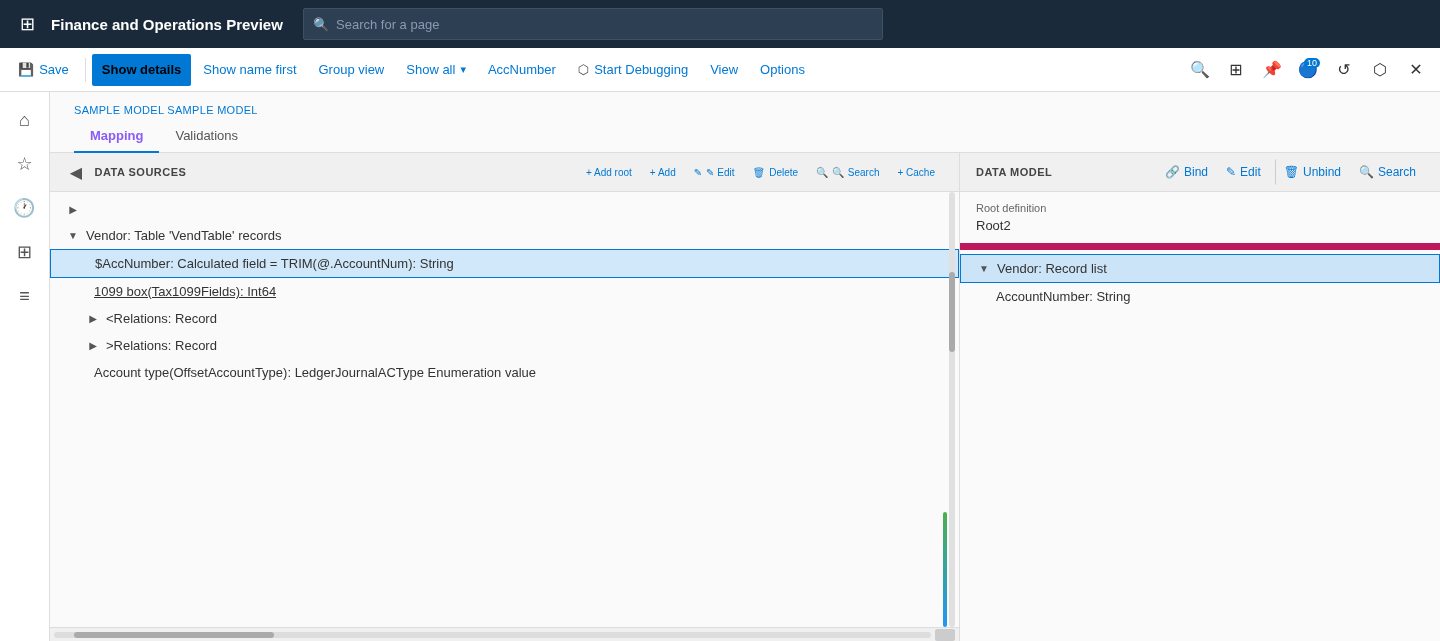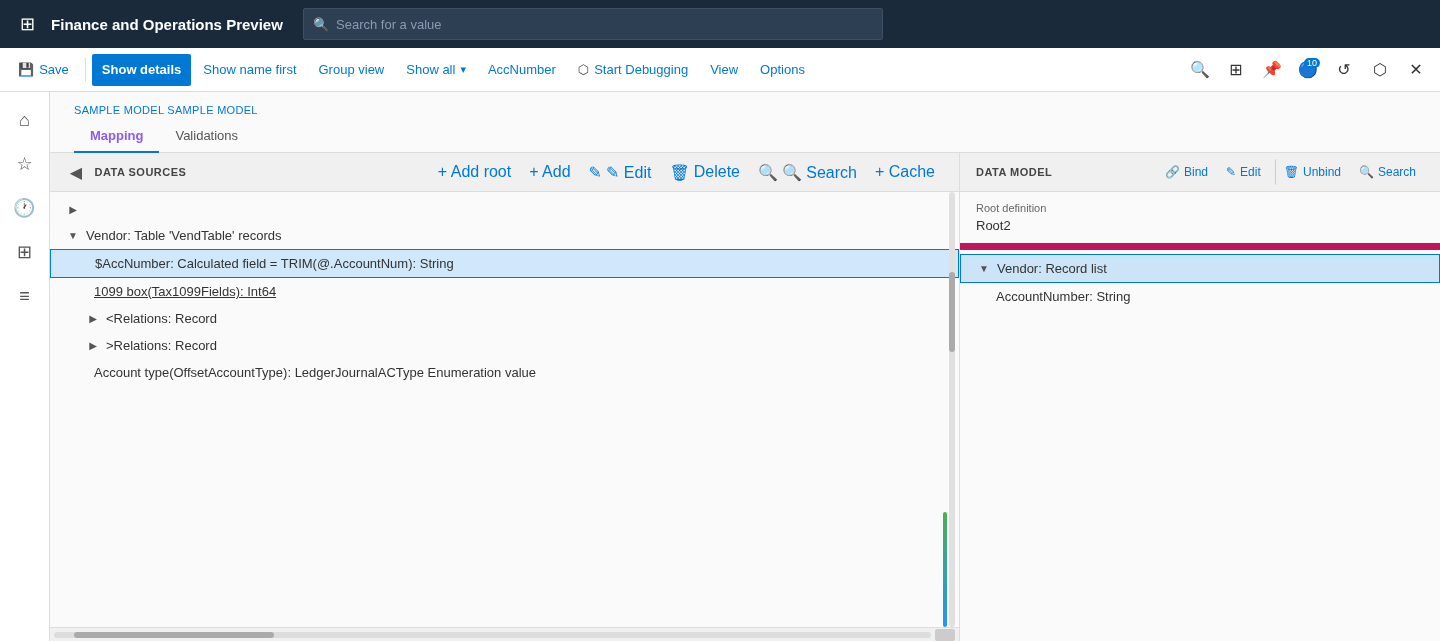--- a/index.html
+++ b/index.html
@@ -68,21 +68,21 @@
       font-size: 13px;
       color: #0078d4;
       display: flex;
       align-items: center;
       gap: 5px;
       border-radius: 2px;
       white-space: nowrap;
     }
     .toolbar-btn.active {
       background: #0078d4;
-      color: #ffffff;
+      color: #000000;
       font-weight: 600;
       align-items: center;
     }
     .toolbar-separator { width: 1px; height: 24px; background: #ddd; margin: 0 4px; }
     .toolbar-btn.dropdown::after { content: ' ▾'; font-size: 11px; }
     .toolbar-right { margin-left: auto; display: flex; align-items: center; gap: 4px; }
     .toolbar-icon-btn {
       width: 32px; height: 32px;
       border: none; background: none;
       cursor: pointer;
@@ -185,21 +185,21 @@
       text-transform: uppercase;
       letter-spacing: 0.5px;
       flex: 1;
     }
     .ds-btn {
       height: 26px;
       padding: 0 8px;
       border: none;
       background: none;
       cursor: pointer;
-      font-size: 16px;
+      font-size: 10px;
       color: #0078d4;
       display: flex;
       align-items: center;
       gap: 4px;
       border-radius: 2px;
       text-align: right;
     }
 
     .ds-tree {
       flex: 1;
@@ -318,21 +318,21 @@
     }
   </style>
 </head>
 <body>
 
 <div class="top-nav">
   <span class="nav-grid-icon">⊞</span>
   <span class="nav-title">Finance and Operations Preview</span>
   <div class="nav-search">
     <span class="nav-search-icon">🔍</span>
-    <span class="nav-search-text">Search for a value</span>
+    <span class="nav-search-text">Search for a page</span>
   </div>
 </div>
 
 <div class="toolbar">
   <button class="toolbar-btn">
     <span>💾</span>
     <span>Save</span>
   </button>
   <div class="toolbar-separator"></div>
   <button class="toolbar-btn active">

